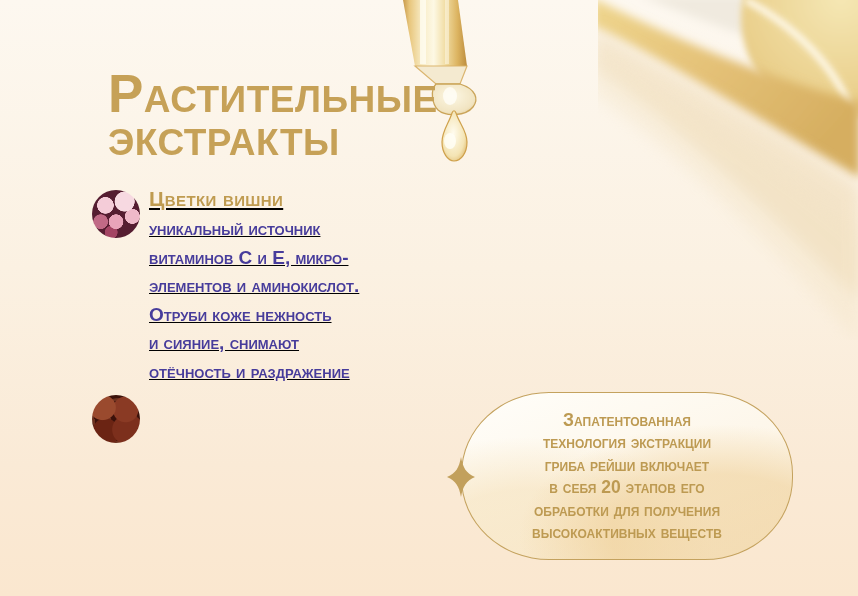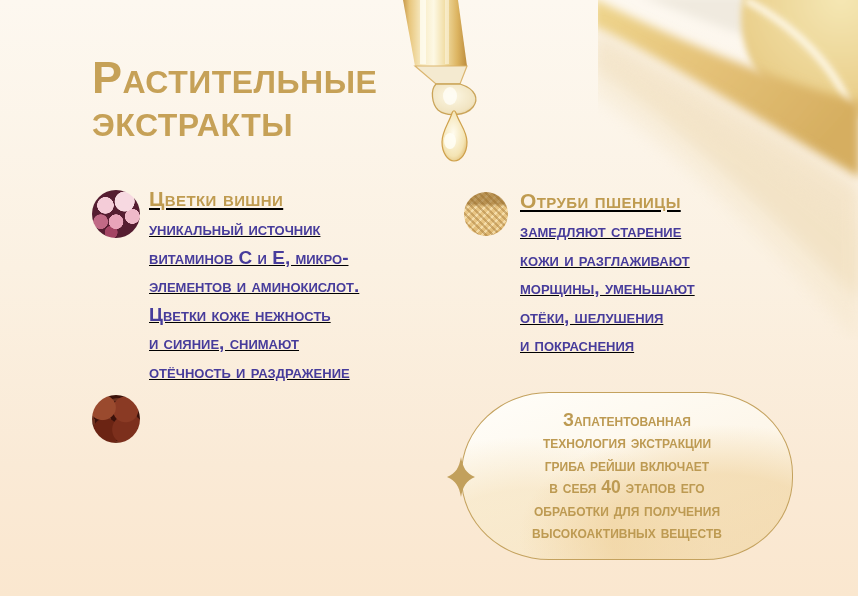--- a/index.html
+++ b/index.html
@@ -7,22 +7,22 @@
     position:relative; width:858px; height:596px; overflow:hidden;
     background:linear-gradient(180deg,#FDF8F0 0%,#FBF1E2 45%,#FAEAD6 78%,#FAE7CF 100%);
     font-family:"Liberation Sans","DejaVu Sans",sans-serif;
   }
   
   .corner-swirl{position:absolute;top:0;right:0;width:260px;height:340px;pointer-events:none;}
   
   .dropper{position:absolute;top:0;left:390px;width:100px;height:175px;pointer-events:none;}
   
   .title{
-    position:absolute;left:92px;top:56px;margin:0;
-    font-size:45px;line-height:43px;font-weight:bold;
+    position:absolute;left:92px;top:56px;margin:16px;
+    font-size:53px;line-height:43px;font-weight:bold;
     font-variant:small-caps;letter-spacing:.5px;
     color:#C6A157;white-space:pre-line;
   }
   
   .card{position:absolute;display:flex;align-items:flex-start;text-decoration:underline;}
   .card.pos-cherry{left:92px;top:188px;width:345px;}
   .card.pos-wheat {left:464px;top:190px;width:340px;}
   .card.pos-reishi{left:92px;top:393px;width:345px;}
   .photo-circle{
     flex:0 0 auto;width:48px;height:48px;border-radius:50%;
@@ -150,47 +150,36 @@
   <h1 class="title">Растительные
 экстракты</h1>
 
   <section class="card pos-cherry">
     <div class="photo-circle cherry"></div>
     <div class="card-content">
       <h2>Цветки вишни</h2>
       <p>уникальный источник
 витаминов C и E, микро-
 элементов и аминокислот.
-Цветки коже нежность
+Отруби коже нежность
 и сияние, снимают
 отёчность и раздражение</p>
     </div>
   </section>
 
-  <section class="card pos-wheat">
-    <div class="photo-circle wheat"></div>
-    <div class="card-content">
-      <h2>Отруби пшеницы</h2>
-      <p>замедляют старение
-кожи и разглаживают
-морщины, уменьшают
-отёки, шелушения
-и покраснения</p>
-    </div>
-  </section>
 
   <section class="card pos-reishi">
     <div class="photo-circle reishi"></div>
   </section>
 
   <div class="callout">
     <p>Запатентованная
 технология экстракции
 гриба рейши включает
-в себя 40 этапов его
+в себя 20 этапов его
 обработки для получения
 высокоактивных веществ</p>
   </div>
   <svg class="sparkle" viewBox="0 0 50 54" aria-hidden="true">
     <path d="M 25,7 C 27,18 30,23 39,27 C 30,31 27,36 25,47 C 23,36 20,31 11,27 C 20,23 23,18 25,7 Z" fill="#C2A05C"></path>
   </svg>
 
 </div>
 
 </body></html>

